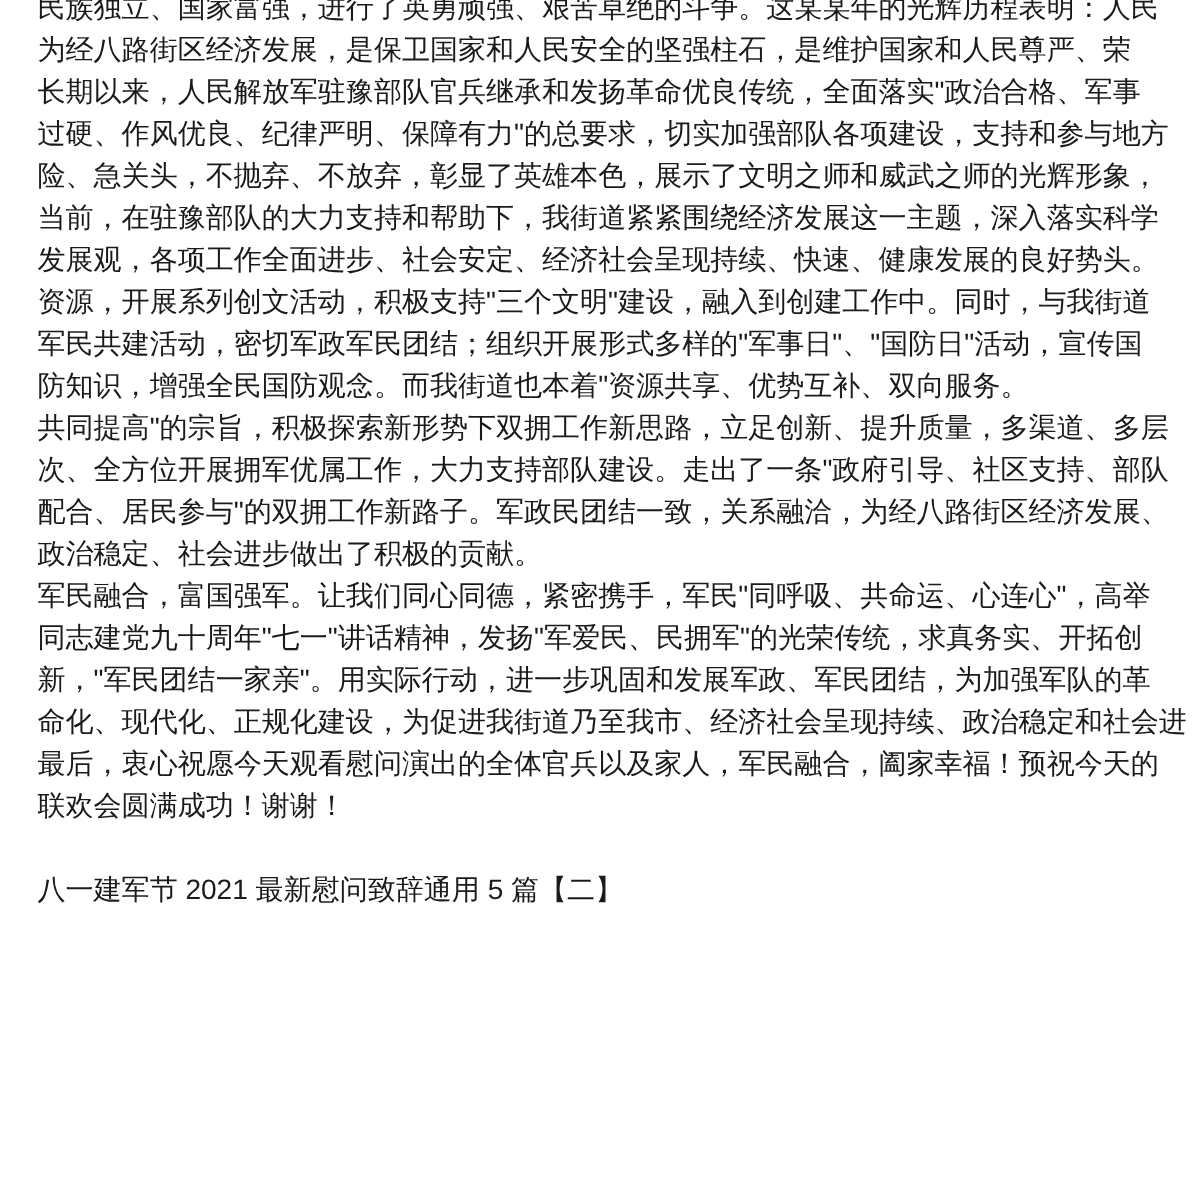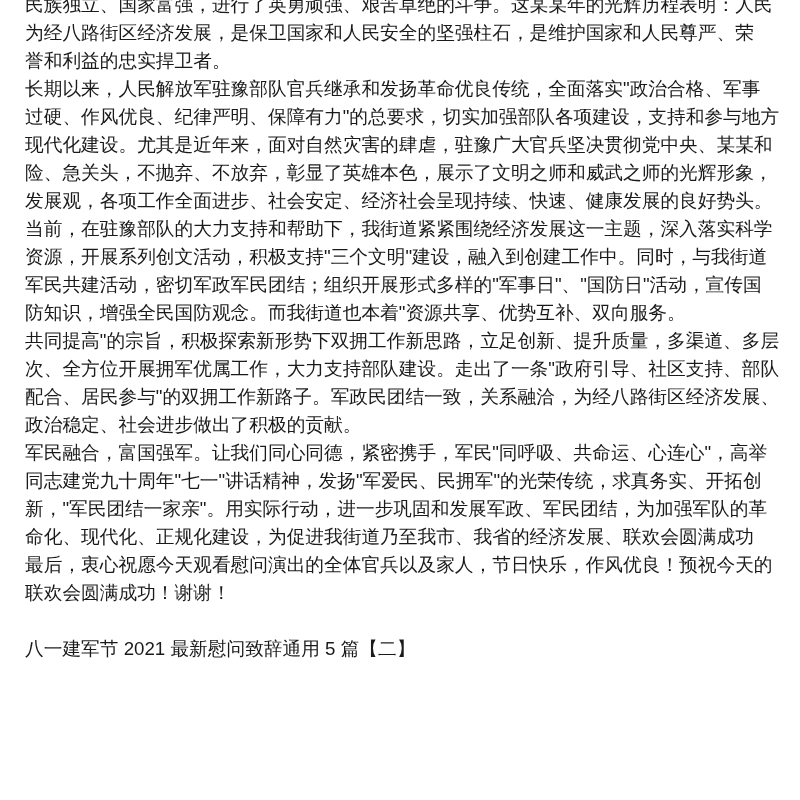--- a/index.html
+++ b/index.html
@@ -43,44 +43,42 @@
   }
 </style>
 </head>
 <body>
 
 <div class="page">
   <div>
       <div class="paragraph">
         <div class="text-line">民族独立、国家富强，进行了英勇顽强、艰苦卓绝的斗争。这某某年的光辉历程表明：人民</div>
         <div class="text-line">为经八路街区经济发展，是保卫国家和人民安全的坚强柱石，是维护国家和人民尊严、荣</div>
-        <div class="text-line">誉和利益的忠实捍卫者。</div>
       </div>
       <div class="paragraph">
         <div class="text-line">长期以来，人民解放军驻豫部队官兵继承和发扬革命优良传统，全面落实"政治合格、军事</div>
         <div class="text-line">过硬、作风优良、纪律严明、保障有力"的总要求，切实加强部队各项建设，支持和参与地方</div>
-        <div class="text-line">现代化建设。尤其是近年来，面对自然灾害的肆虐，驻豫广大官兵坚决贯彻党中央、某某和</div>
         <div class="text-line">险、急关头，不抛弃、不放弃，彰显了英雄本色，展示了文明之师和威武之师的光辉形象，</div>
+        <div class="text-line">当前，在驻豫部队的大力支持和帮助下，我街道紧紧围绕经济发展这一主题，深入落实科学</div>
         <div class="text-line">发展观，各项工作全面进步、社会安定、经济社会呈现持续、快速、健康发展的良好势头。</div>
-        <div class="text-line">当前，在驻豫部队的大力支持和帮助下，我街道紧紧围绕经济发展这一主题，深入落实科学</div>
         <div class="text-line">资源，开展系列创文活动，积极支持"三个文明"建设，融入到创建工作中。同时，与我街道</div>
         <div class="text-line">军民共建活动，密切军政军民团结；组织开展形式多样的"军事日"、"国防日"活动，宣传国</div>
         <div class="text-line">防知识，增强全民国防观念。而我街道也本着"资源共享、优势互补、双向服务。</div>
       </div>
       <div class="paragraph">
         <div class="text-line">共同提高"的宗旨，积极探索新形势下双拥工作新思路，立足创新、提升质量，多渠道、多层</div>
         <div class="text-line">次、全方位开展拥军优属工作，大力支持部队建设。走出了一条"政府引导、社区支持、部队</div>
         <div class="text-line">配合、居民参与"的双拥工作新路子。军政民团结一致，关系融洽，为经八路街区经济发展、</div>
         <div class="text-line">政治稳定、社会进步做出了积极的贡献。</div>
       </div>
       <div class="paragraph">
         <div class="text-line">军民融合，富国强军。让我们同心同德，紧密携手，军民"同呼吸、共命运、心连心"，高举</div>
         <div class="text-line">同志建党九十周年"七一"讲话精神，发扬"军爱民、民拥军"的光荣传统，求真务实、开拓创</div>
         <div class="text-line">新，"军民团结一家亲"。用实际行动，进一步巩固和发展军政、军民团结，为加强军队的革</div>
-        <div class="text-line">命化、现代化、正规化建设，为促进我街道乃至我市、我省的经济发展、联欢会圆满成功</div>
+        <div class="text-line">命化、现代化、正规化建设，为促进我街道乃至我市、经济社会呈现持续、政治稳定和社会进</div>
       </div>
       <div class="paragraph">
-        <div class="text-line">最后，衷心祝愿今天观看慰问演出的全体官兵以及家人，节日快乐，作风优良！预祝今天的</div>
+        <div class="text-line">最后，衷心祝愿今天观看慰问演出的全体官兵以及家人，军民融合，阖家幸福！预祝今天的</div>
         <div class="text-line">联欢会圆满成功！谢谢！</div>
       </div>
     </div>
   <div class="section-heading">八一建军节 2021 最新慰问致辞通用 5 篇【二】</div>
 </div>
 
 </body></html>

